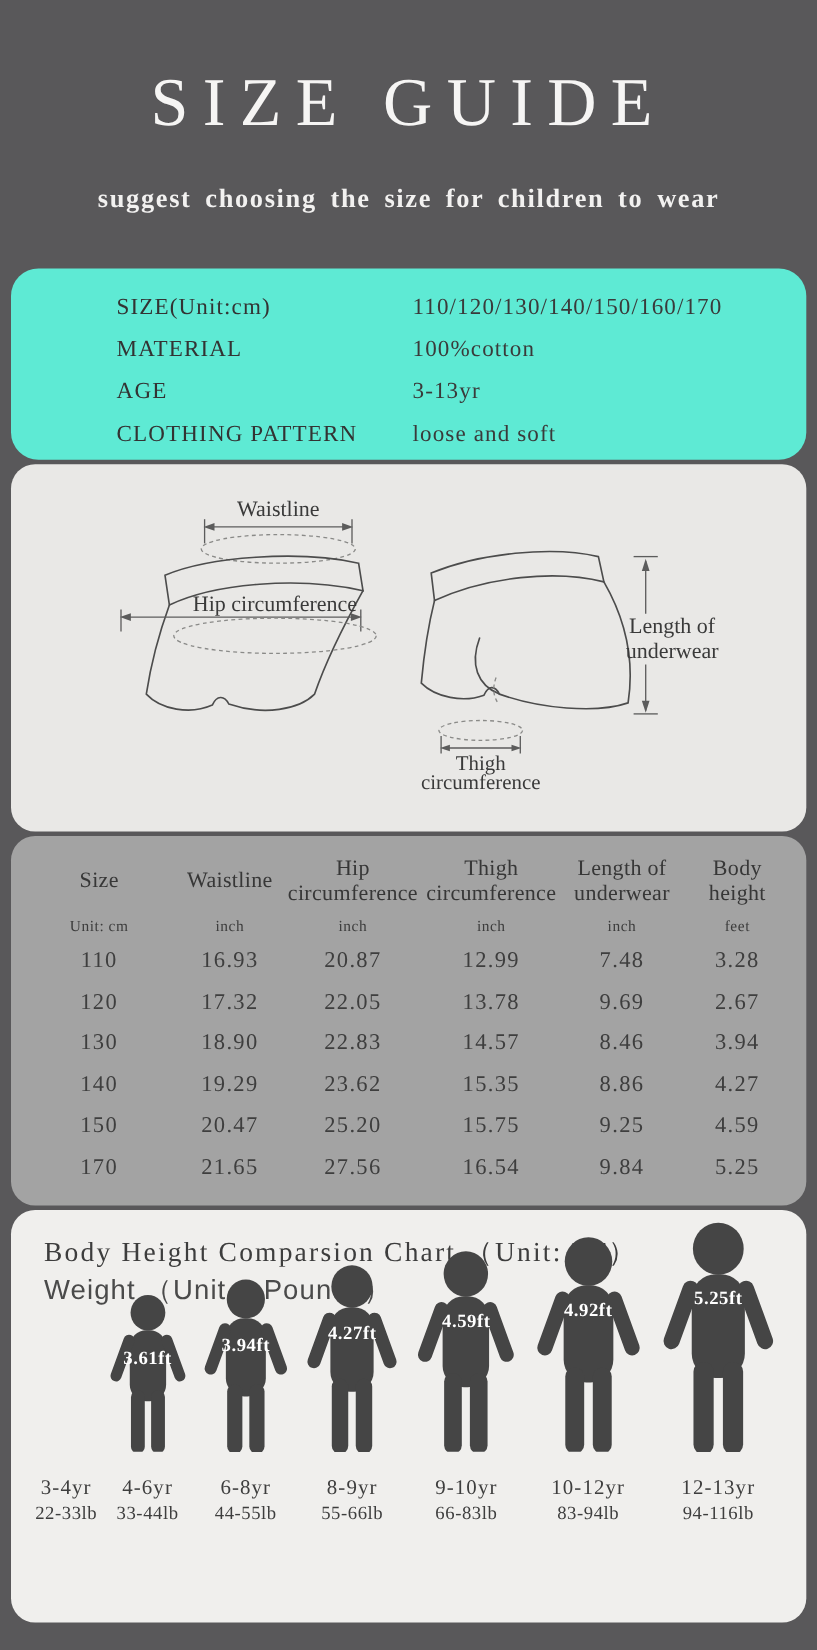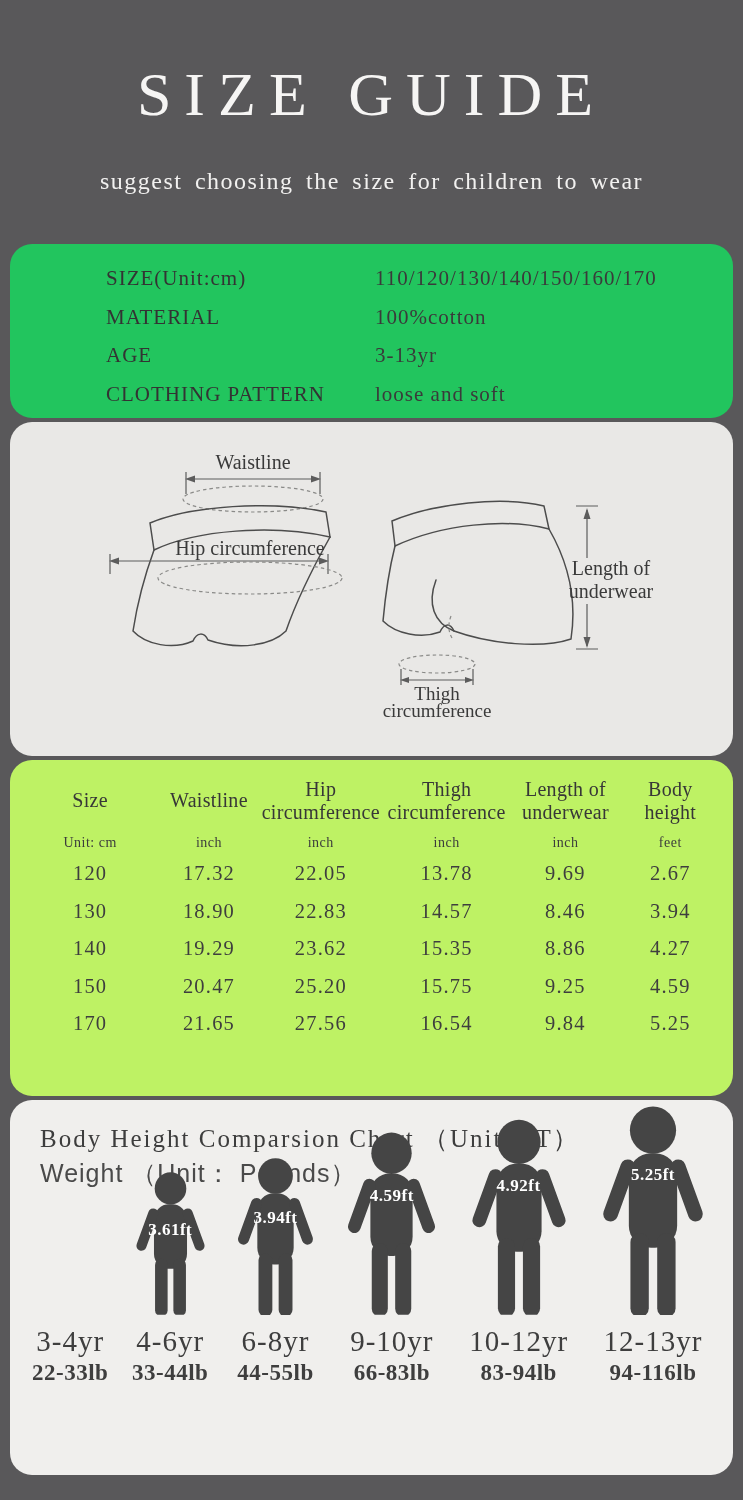--- a/index.html
+++ b/index.html
@@ -11,42 +11,43 @@
     position:relative;
   }
   
   .hdr{text-align:center;height:193px;}
   .hdr h1{
     margin:3px;padding-top:55px;line-height:72px;
     font-size:62px;font-weight:500;color:#f6f5f4;letter-spacing:13px;
   }
   .hdr p{
     margin:36px 0 0;line-height:30px;
-    font-size:24px;font-weight:normal;color:#f2f1f0;
+    font-size:24px;font-weight:bold;color:#f2f1f0;
     letter-spacing:1.5px;word-spacing:5px;
   }
   
   .card{margin:4px 10px 0;border-radius:22px;box-sizing:border-box;}
   .info-card{
-    margin-top:48px;height:174px;background:#22c55e;
+    margin-top:48px;height:174px;background:#5eead4;
     padding:15px 0 0 96px;
+    border-radius:25px;
   }
   .info-row{display:flex;line-height:38.5px;}
   .info-label{flex:0 0 269px;font-size:21px;letter-spacing:1px;color:#333;}
   .info-value{font-size:21px;letter-spacing:1px;color:#3a3a3a;}
 
   .diagram-card{height:334px;background:#e9e8e6;position:relative;overflow:hidden;}
   .diagram-card svg{position:absolute;left:0;top:0;}
   .sketch{fill:none;stroke:#4c4c4c;stroke-width:1.5;stroke-linecap:round;}
   .dashed{fill:none;stroke:#8a8a88;stroke-width:1.2;stroke-dasharray:3.5 3;}
   .dim{stroke:#5c5c5c;stroke-width:1.2;fill:none;}
   .dimhead{fill:#5c5c5c;stroke:none;}
   .dlabel{font-family:"Liberation Serif","DejaVu Serif",serif;fill:#3a3a3a;}
 
-  .table-card{height:336px;background:#bef264;padding:6px 12px 0;}
+  .table-card{height:336px;background:#a3a3a3;padding:6px 12px 0;}
   table{width:100%;border-collapse:collapse;text-align:center;table-layout:fixed;}
   th{font-size:20px;font-weight:normal;line-height:1.16;height:58px;vertical-align:middle;padding-top:6px;letter-spacing:0.3px;color:#373737;}
   tr.units td{font-size:14px;height:22px;letter-spacing:0.5px;color:#3c3c3c;}
   tr.datarow td{font-size:20.5px;height:35.5px;letter-spacing:1.2px;color:#3e3e3e;}
 
   .chart-card{height:375px;background:#f0efed;padding-top:24px;position:relative;}
   .chart-title{margin:0 0 0 30px;font-size:25px;font-weight:normal;letter-spacing:2px;color:#3d3d3d;line-height:29px;}
   .chart-subtitle{
     margin:6px 0 0 30px;font-family:"Liberation Sans","DejaVu Sans",sans-serif;
     font-size:25px;font-weight:normal;letter-spacing:1px;color:#4a4a4a;line-height:29px;
@@ -56,22 +57,22 @@
     padding:0 22px;height:212px;margin-top:-14px;
   }
   .figure-col{display:flex;flex-direction:column;align-items:center;flex:0 0 auto;}
   .fig-wrap{position:relative;}
   .fig-wrap svg{display:block;}
   .ft-label{
     position:absolute;left:-12px;right:-12px;text-align:center;
     top:calc(16% + 26px);
     color:#ffffff;font-size:17px;font-weight:bold;letter-spacing:0.5px;
   }
-  .age-label{margin-top:10px;font-size:29px;color:#3e3e3e;letter-spacing:1px;white-space:nowrap;}
-  .weight-label{margin-top:2px;font-size:23px;color:#3e3e3e;letter-spacing:0.5px;white-space:nowrap;font-weight:bold;}
+  .age-label{margin-top:22px;font-size:19px;color:#3e3e3e;letter-spacing:1px;white-space:nowrap;}
+  .weight-label{margin-top:2px;font-size:17px;color:#3e3e3e;letter-spacing:0.5px;white-space:nowrap;}
   .defs-holder{position:absolute;width:0;height:0;overflow:hidden;}
 </style>
 </head>
 <body>
 
 <svg class="defs-holder" aria-hidden="true">
   <defs>
     <symbol id="person" viewBox="0 0 110 200">
       <ellipse cx="55" cy="24" rx="22" ry="22.5"></ellipse>
       <rect x="32" y="46" width="46" height="90" rx="21"></rect>
@@ -179,20 +180,28 @@
           <td>Unit: cm</td>
           <td>inch</td>
           <td>inch</td>
           <td>inch</td>
           <td>inch</td>
           <td>feet</td>
         </tr>
       </thead>
     <tbody id="size-table-body">
         <tr class="datarow">
+          <td>110</td>
+          <td>16.93</td>
+          <td>20.87</td>
+          <td>12.99</td>
+          <td>7.48</td>
+          <td>3.28</td>
+        </tr>
+        <tr class="datarow">
           <td>120</td>
           <td>17.32</td>
           <td>22.05</td>
           <td>13.78</td>
           <td>9.69</td>
           <td>2.67</td>
         </tr>
         <tr class="datarow">
           <td>130</td>
           <td>18.90</td>
@@ -252,20 +261,30 @@
           <svg width="87" height="158" viewBox="0 0 110 200" fill="#454545">
             <use href="#person"></use>
           </svg>
           <span class="ft-label">3.94ft</span>
         </div>
         <div class="age-label">6-8yr</div>
         <div class="weight-label">44-55lb</div>
       </div>
       <div class="figure-col">
         <div class="fig-wrap">
+          <svg width="94" height="171" viewBox="0 0 110 200" fill="#454545">
+            <use href="#person"></use>
+          </svg>
+          <span class="ft-label">4.27ft</span>
+        </div>
+        <div class="age-label">8-9yr</div>
+        <div class="weight-label">55-66lb</div>
+      </div>
+      <div class="figure-col">
+        <div class="fig-wrap">
           <svg width="101" height="184" viewBox="0 0 110 200" fill="#454545">
             <use href="#person"></use>
           </svg>
           <span class="ft-label">4.59ft</span>
         </div>
         <div class="age-label">9-10yr</div>
         <div class="weight-label">66-83lb</div>
       </div>
       <div class="figure-col">
         <div class="fig-wrap">

